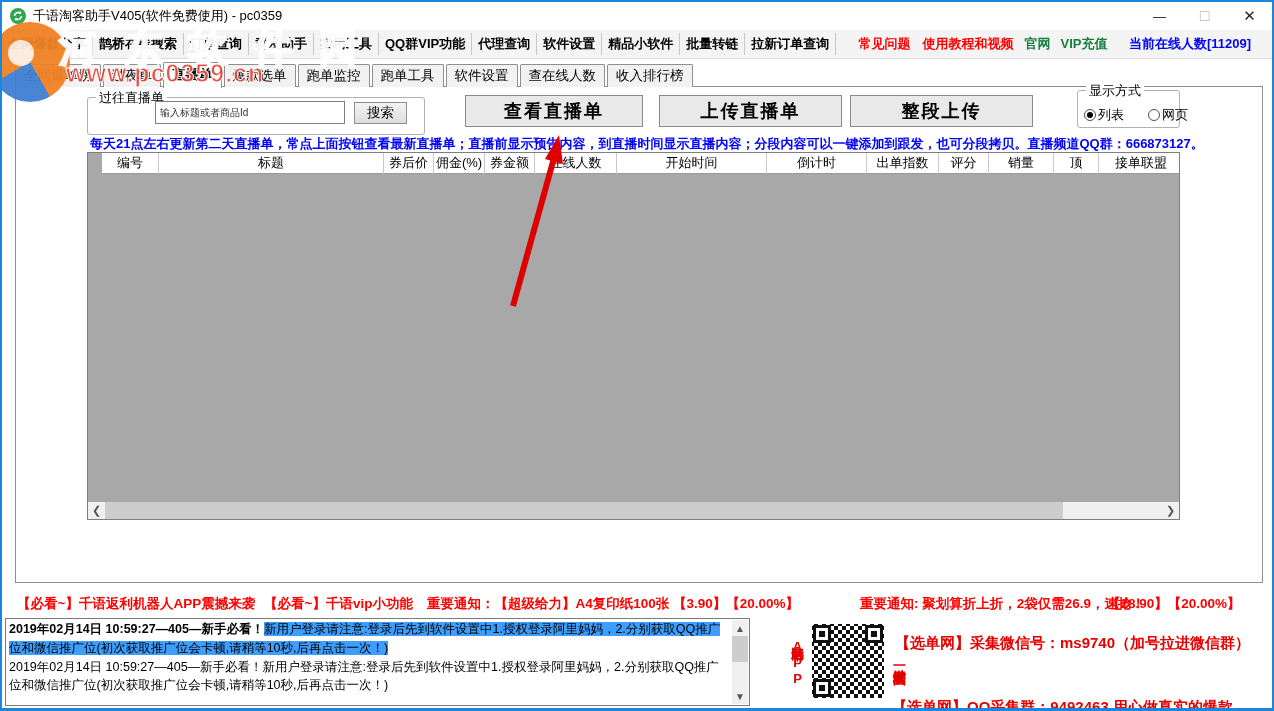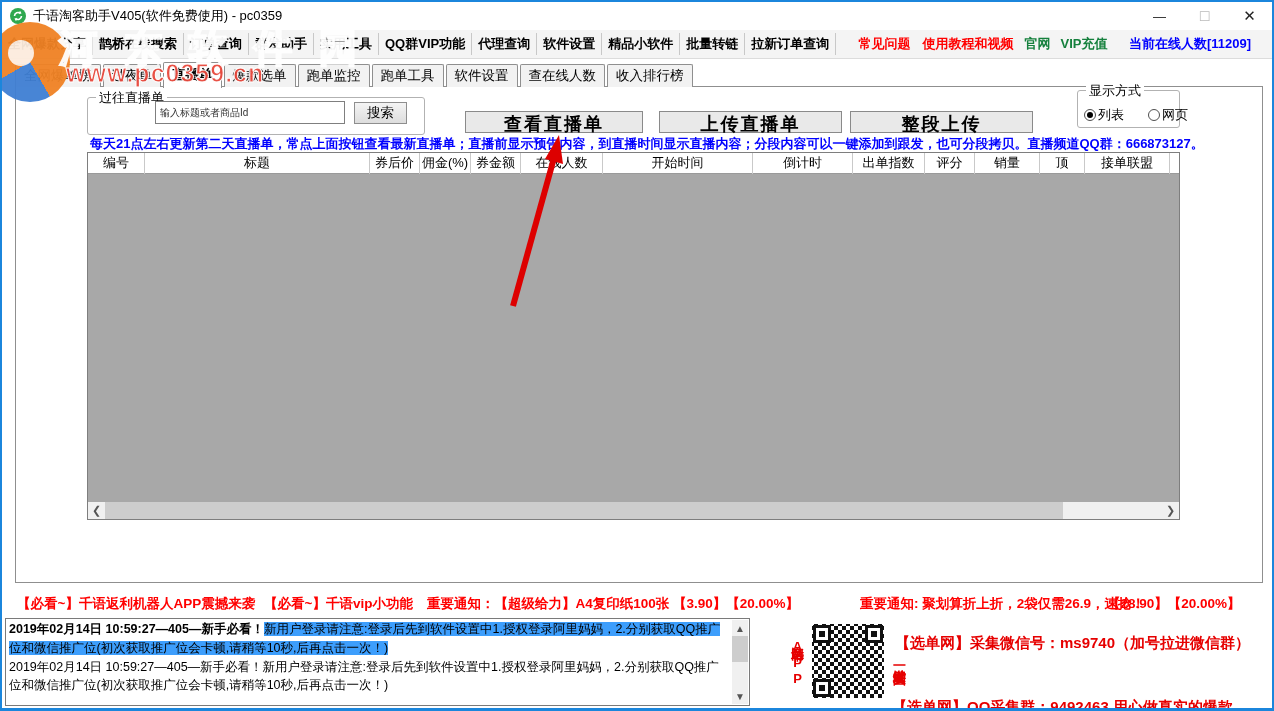--- a/index.html
+++ b/index.html
@@ -34,31 +34,31 @@
   .tab.active { height:26px; line-height:24px; background:#fff; font-weight:bold; position:relative; top:1px; z-index:6; }
   
   .panel { position:absolute; left:13px; top:84px; width:1248px; height:497px; border:1px solid #8f8f8f; background:#fff; }
   .groupbox { position:absolute; border:1px solid #b2b2b2; border-radius:3px; }
   .groupbox > .legend { position:absolute; top:-9px; left:8px; background:#fff; padding:0 3px; font-size:13px; }
   .gb-keyword { left:85px; top:95px; width:338px; height:38px; }
   .kw-label { position:absolute; left:100px; top:103px; font-size:14px; font-weight:bold;margin-top:48px; }
   .kw-input { position:absolute; left:153px; top:99px; width:190px; height:23px; border:1px solid #7f7f7f; font-size:10px; padding:0 4px; font-family:inherit; }
   .kw-input::placeholder { color:#333; opacity:1; }
   .btn-search { position:absolute; left:352px; top:100px; width:53px; height:22px; background:linear-gradient(#f4f4f4,#dddddd); border:1px solid #8e8e8e; font-size:13.5px; font-family:inherit; }
-  .bigbtn { position:absolute; top:93px; height:22px; background:#e9e9e9; border:1px solid #8a8a8a; font-size:18px; font-weight:bold; font-family:inherit; letter-spacing:2px;margin-top:16px; }
+  .bigbtn { position:absolute; top:93px; height:32px; background:#e9e9e9; border:1px solid #8a8a8a; font-size:18px; font-weight:bold; font-family:inherit; letter-spacing:2px; }
   .btn-view { left:463px; width:178px; }
   .btn-upload { left:657px; width:183px; }
   .btn-whole { left:848px; width:183px; }
   .gb-display { left:1075px; top:88px; width:103px; height:38px; }
   .radio-row { position:absolute; left:1082px; top:104px; display:flex; gap:24px; font-size:13px; align-items:center; }
   .radio { width:12px; height:12px; border:1px solid #4f4f4f; border-radius:50%; background:#fff; display:inline-block; position:relative; vertical-align:-2px; margin-right:2px; }
   .radio.sel::after { content:''; position:absolute; left:2px; top:2px; width:6px; height:6px; border-radius:50%; background:#000; }
   .notice-blue { position:absolute; left:88px; top:133px; font-size:13px; font-weight:bold; color:#0000ff; white-space:nowrap; }
   
-  .datatable { position:absolute; left:85px; top:150px; width:1093px; height:368px; border:1px solid #7e7e7e; background:#a8a8a8; overflow:hidden; }
+  .datatable { position:absolute; left:85px; top:150px; width:1093px; height:368px; border:1px solid #7e7e7e; background:#a8a8a8; overflow:hidden;padding-left:14px; }
   .thead { display:flex; height:21px; background:#fff; border-bottom:1px solid #9a9a9a; }
   .th { height:21px; line-height:20px; font-size:13px; text-align:center; border-right:1px solid #c9c9c9; overflow:hidden; white-space:nowrap; flex:none; }
   .tbody { height:380px; background:#a8a8a8; }
   .hscroll { position:absolute; left:0; bottom:0; width:100%; height:17px; background:#f0f0f0; display:flex; }
   .hs-arrow { width:17px; height:17px; background:#f0f0f0; display:flex; align-items:center; justify-content:center; color:#555; font-size:11px; flex:none; }
   .hs-thumb { width:958px; height:17px; background:#cdcdcd; flex:none; }
   .hs-track { flex:1; }
   
   .f-notice { position:absolute; top:593px; color:#ff0000; font-weight:bold; font-size:13.5px; white-space:nowrap; }
   .logbox { position:absolute; left:3px; top:616px; width:745px; height:88px; border:1px solid #7a7a7a; background:#fff; font-size:12.5px; line-height:1.5; padding:1px 20px 1px 3px; overflow:hidden; }

